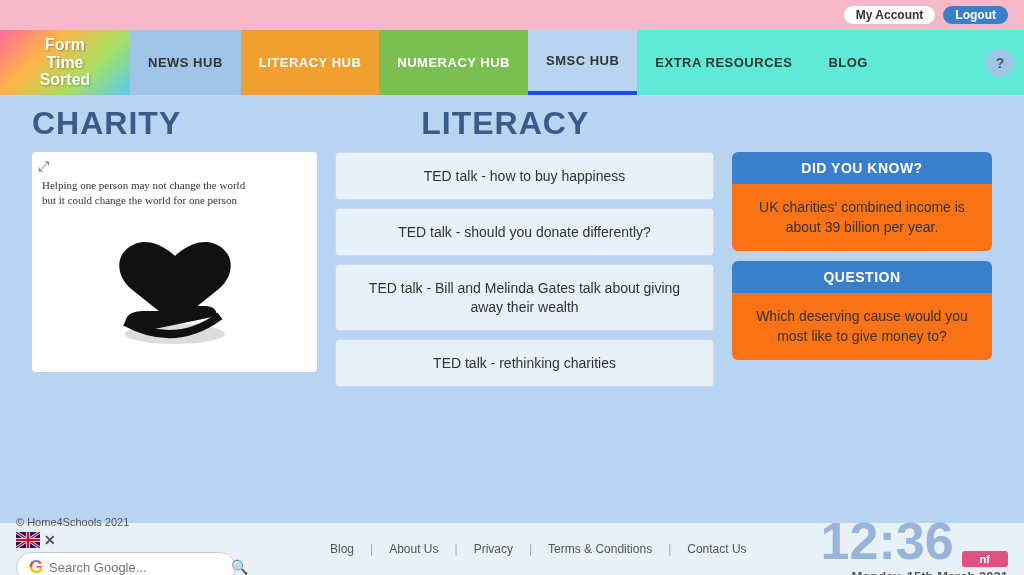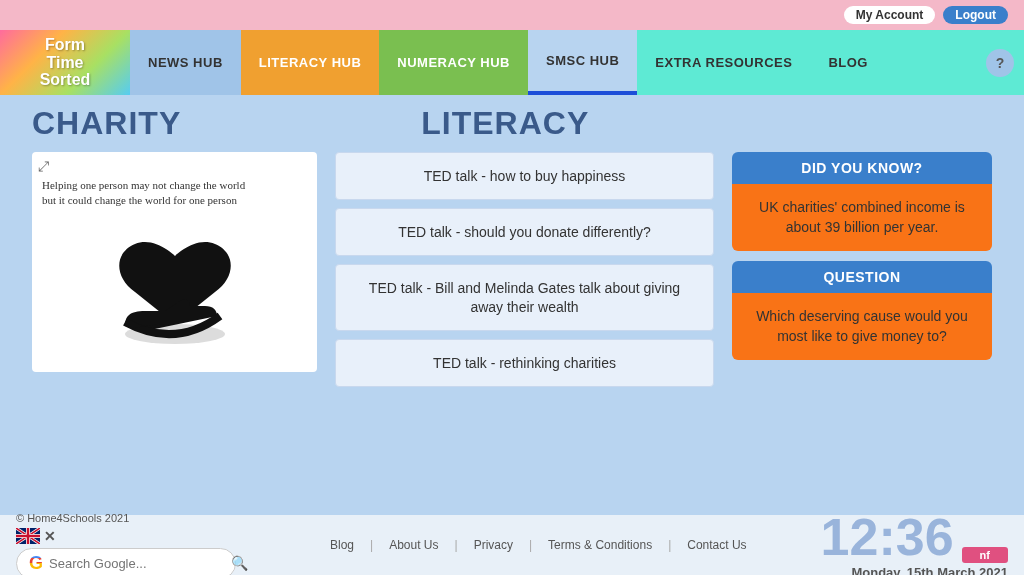--- a/index.html
+++ b/index.html
@@ -236,21 +236,21 @@
       align-items: center;
       justify-content: center;
     }
 
     
     .bottom-bar {
       position: absolute;
       bottom: 0;
       left: 0;
       width: 100%;
-      height: 60px;
+      height: 52px;
       background: #e8f0f8;
       display: flex;
       align-items: center;
       padding: 0 16px;
     }
     .search-area {
       display: flex;
       align-items: center;
       background: white;
       border: 1px solid #ccc;

